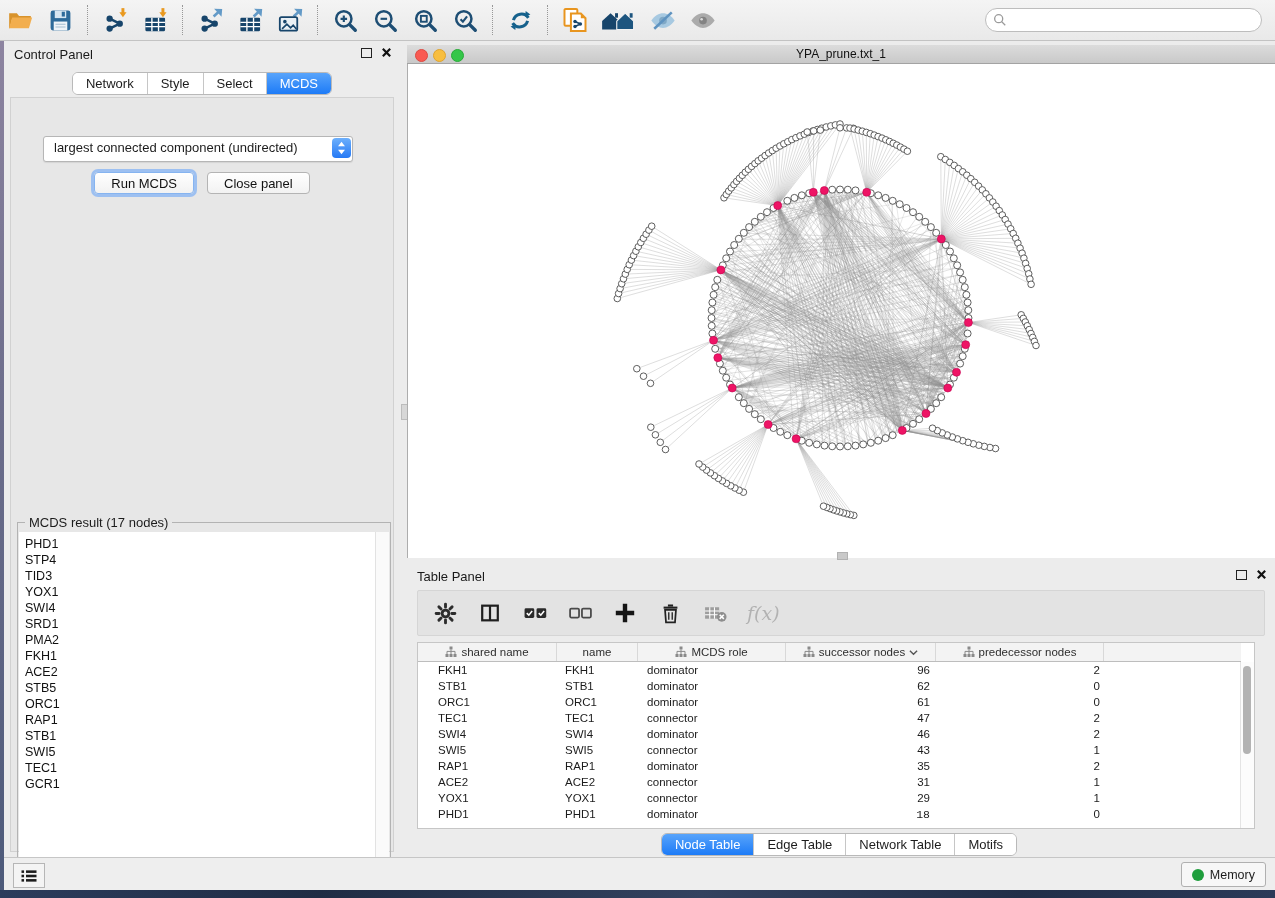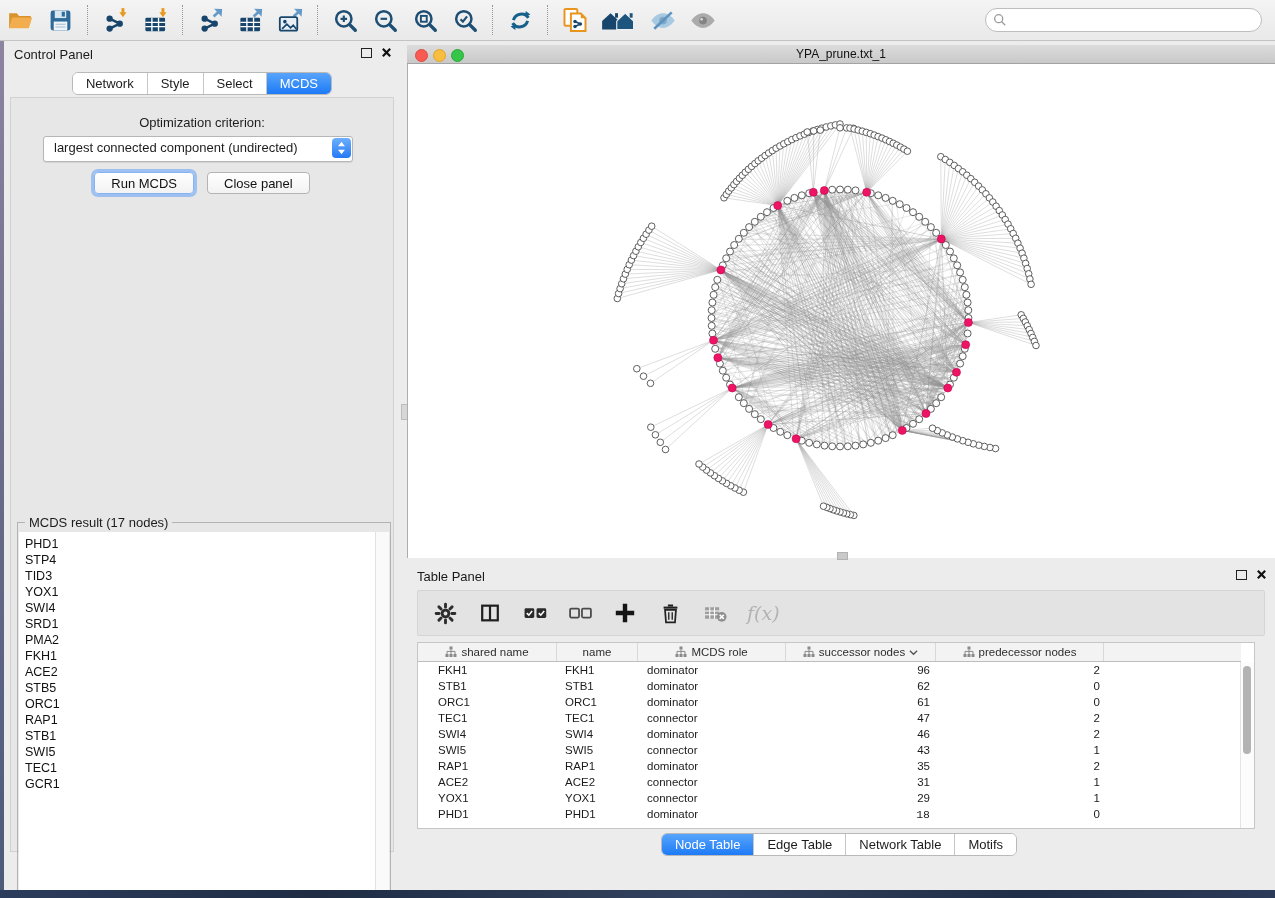--- a/index.html
+++ b/index.html
@@ -252,21 +252,20 @@
     </div>
     <div id="cp-tabs">
       <div class="seg-tabs">
         <span class="seg">Network</span>
         <span class="seg">Style</span>
         <span class="seg">Select</span>
         <span class="seg active">MCDS</span>
       </div>
     </div>
     <div id="cp-content">
-      <div id="opt-label">Optimization criterion:</div>
       <div id="criterion-select">
         <span>largest connected component (undirected)</span>
         <span id="criterion-stepper">
           <svg width="9" height="6" viewBox="0 0 10 7">
               <path d="M1 6l4-5 4 5z" fill="#fff"></path>
             </svg>
           <svg width="9" height="6" viewBox="0 0 10 7">
               <path d="M1 1l4 5 4-5z" fill="#fff"></path>
             </svg>
         </span>
@@ -1456,16 +1455,34 @@
     <div id="tp-tabs">
       <div class="seg-tabs">
         <span class="seg active">Node Table</span>
         <span class="seg">Edge Table</span>
         <span class="seg">Network Table</span>
         <span class="seg">Motifs</span>
       </div>
     </div>
   </div>
 
+  <div id="status-bar">
+    <span id="status-list-btn">
+        <svg width="18" height="16" viewBox="0 0 24 20">
+          <g fill="#1c1c1c">
+            <rect x="2" y="2.5" width="3.4" height="3.4"></rect>
+            <rect x="2" y="8.3" width="3.4" height="3.4"></rect>
+            <rect x="2" y="14.1" width="3.4" height="3.4"></rect>
+            <rect x="8" y="2.5" width="14" height="3.4"></rect>
+            <rect x="8" y="8.3" width="14" height="3.4"></rect>
+            <rect x="8" y="14.1" width="14" height="3.4"></rect>
+          </g>
+        </svg>
+      </span>
+    <span id="memory-btn">
+      <span id="memory-dot"></span>
+      <span>Memory</span>
+    </span>
+  </div>
 
 </div>
 <div id="desk-left"></div>
 <div id="desk-bottom"></div>
 
 </body></html>

